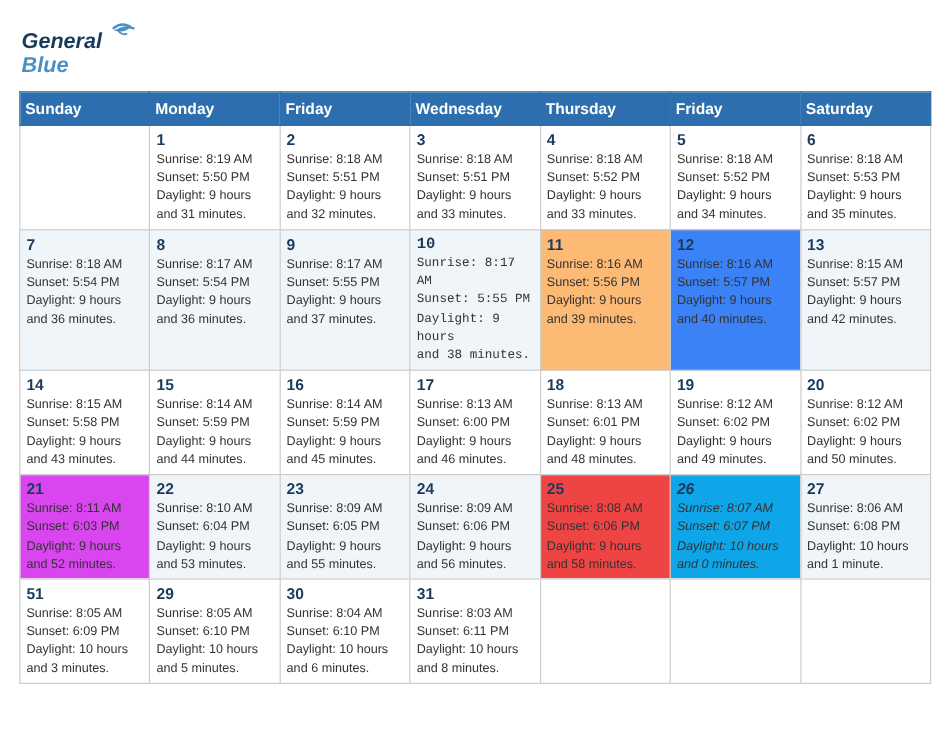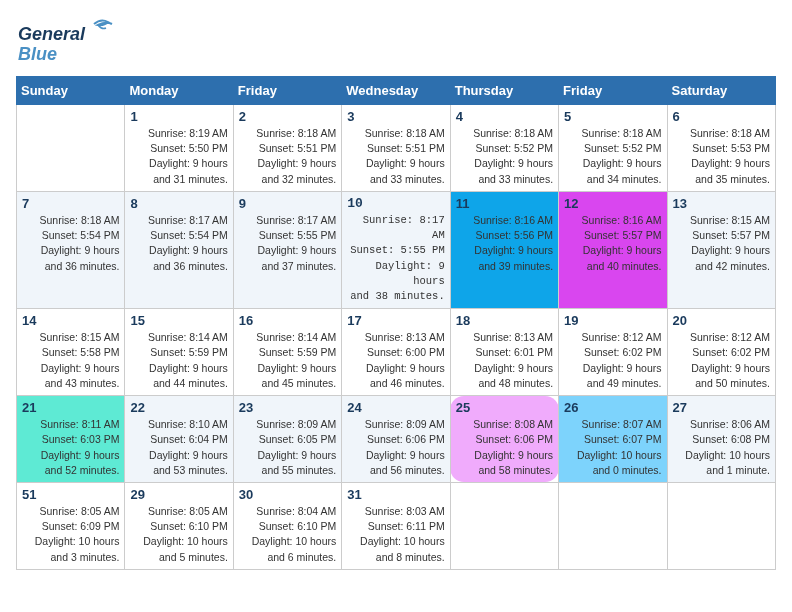--- a/index.html
+++ b/index.html
@@ -66,21 +66,20 @@
       font-size: 13px;
       font-weight: bold;
       color: #1a3a5c;
       display: block;
       margin-bottom: 2px;
     }
     .day-info {
       font-size: 10.5px;
       color: #333;
       line-height: 1.45;
-      text-align: right;
     }
     .empty-cell {
       background: #fff !important;
     }
   </style>
 </head>
 <body>
 
 <div class="header">
   <div class="logo">
@@ -149,25 +148,25 @@
           <div class="day-info">Sunrise: 8:17 AM<br>Sunset: 5:54 PM<br>Daylight: 9 hours<br>and 36 minutes.</div>
         </td>
         <td style="background: rgb(240, 245, 250);">
           <span class="day-num">9</span>
           <div class="day-info">Sunrise: 8:17 AM<br>Sunset: 5:55 PM<br>Daylight: 9 hours<br>and 37 minutes.</div>
         </td>
         <td style="background: rgb(240, 245, 250); font-family: Liberation Mono, monospace;">
           <span class="day-num">10</span>
           <div class="day-info">Sunrise: 8:17 AM<br>Sunset: 5:55 PM<br>Daylight: 9 hours<br>and 38 minutes.</div>
         </td>
-        <td style="background: #0ea5e9; margin-top: 36px;">
+        <td style="background: #fdba74; margin-top: 36px;">
           <span class="day-num">11</span>
           <div class="day-info">Sunrise: 8:16 AM<br>Sunset: 5:56 PM<br>Daylight: 9 hours<br>and 39 minutes.</div>
         </td>
-        <td style="background: #d946ef; margin-left: 28px;">
+        <td style="background: #3b82f6; margin-left: 28px;">
           <span class="day-num">12</span>
           <div class="day-info">Sunrise: 8:16 AM<br>Sunset: 5:57 PM<br>Daylight: 9 hours<br>and 40 minutes.</div>
         </td>
         <td style="background: rgb(240, 245, 250);">
           <span class="day-num">13</span>
           <div class="day-info">Sunrise: 8:15 AM<br>Sunset: 5:57 PM<br>Daylight: 9 hours<br>and 42 minutes.</div>
         </td>
       </tr>
       <tr>
         <td>
@@ -193,41 +192,41 @@
         <td>
           <span class="day-num">19</span>
           <div class="day-info">Sunrise: 8:12 AM<br>Sunset: 6:02 PM<br>Daylight: 9 hours<br>and 49 minutes.</div>
         </td>
         <td>
           <span class="day-num">20</span>
           <div class="day-info">Sunrise: 8:12 AM<br>Sunset: 6:02 PM<br>Daylight: 9 hours<br>and 50 minutes.</div>
         </td>
       </tr>
       <tr>
-        <td style="background: #5eead4;">
+        <td style="background: #d946ef;">
           <span class="day-num">21</span>
           <div class="day-info">Sunrise: 8:11 AM<br>Sunset: 6:03 PM<br>Daylight: 9 hours<br>and 52 minutes.</div>
         </td>
         <td style="background: rgb(240, 245, 250);">
           <span class="day-num">22</span>
           <div class="day-info">Sunrise: 8:10 AM<br>Sunset: 6:04 PM<br>Daylight: 9 hours<br>and 53 minutes.</div>
         </td>
         <td style="background: rgb(240, 245, 250);">
           <span class="day-num">23</span>
           <div class="day-info">Sunrise: 8:09 AM<br>Sunset: 6:05 PM<br>Daylight: 9 hours<br>and 55 minutes.</div>
         </td>
         <td style="background: rgb(240, 245, 250);">
           <span class="day-num">24</span>
           <div class="day-info">Sunrise: 8:09 AM<br>Sunset: 6:06 PM<br>Daylight: 9 hours<br>and 56 minutes.</div>
         </td>
-        <td style="background: #f0abfc; border-radius: 14px;">
+        <td style="background: #ef4444;">
           <span class="day-num">25</span>
           <div class="day-info">Sunrise: 8:08 AM<br>Sunset: 6:06 PM<br>Daylight: 9 hours<br>and 58 minutes.</div>
         </td>
-        <td style="background: #7dd3fc;">
+        <td style="background: #0ea5e9; font-style: italic;">
           <span class="day-num">26</span>
           <div class="day-info">Sunrise: 8:07 AM<br>Sunset: 6:07 PM<br>Daylight: 10 hours<br>and 0 minutes.</div>
         </td>
         <td style="background: rgb(240, 245, 250);">
           <span class="day-num">27</span>
           <div class="day-info">Sunrise: 8:06 AM<br>Sunset: 6:08 PM<br>Daylight: 10 hours<br>and 1 minute.</div>
         </td>
       </tr>
       <tr>
         <td>

